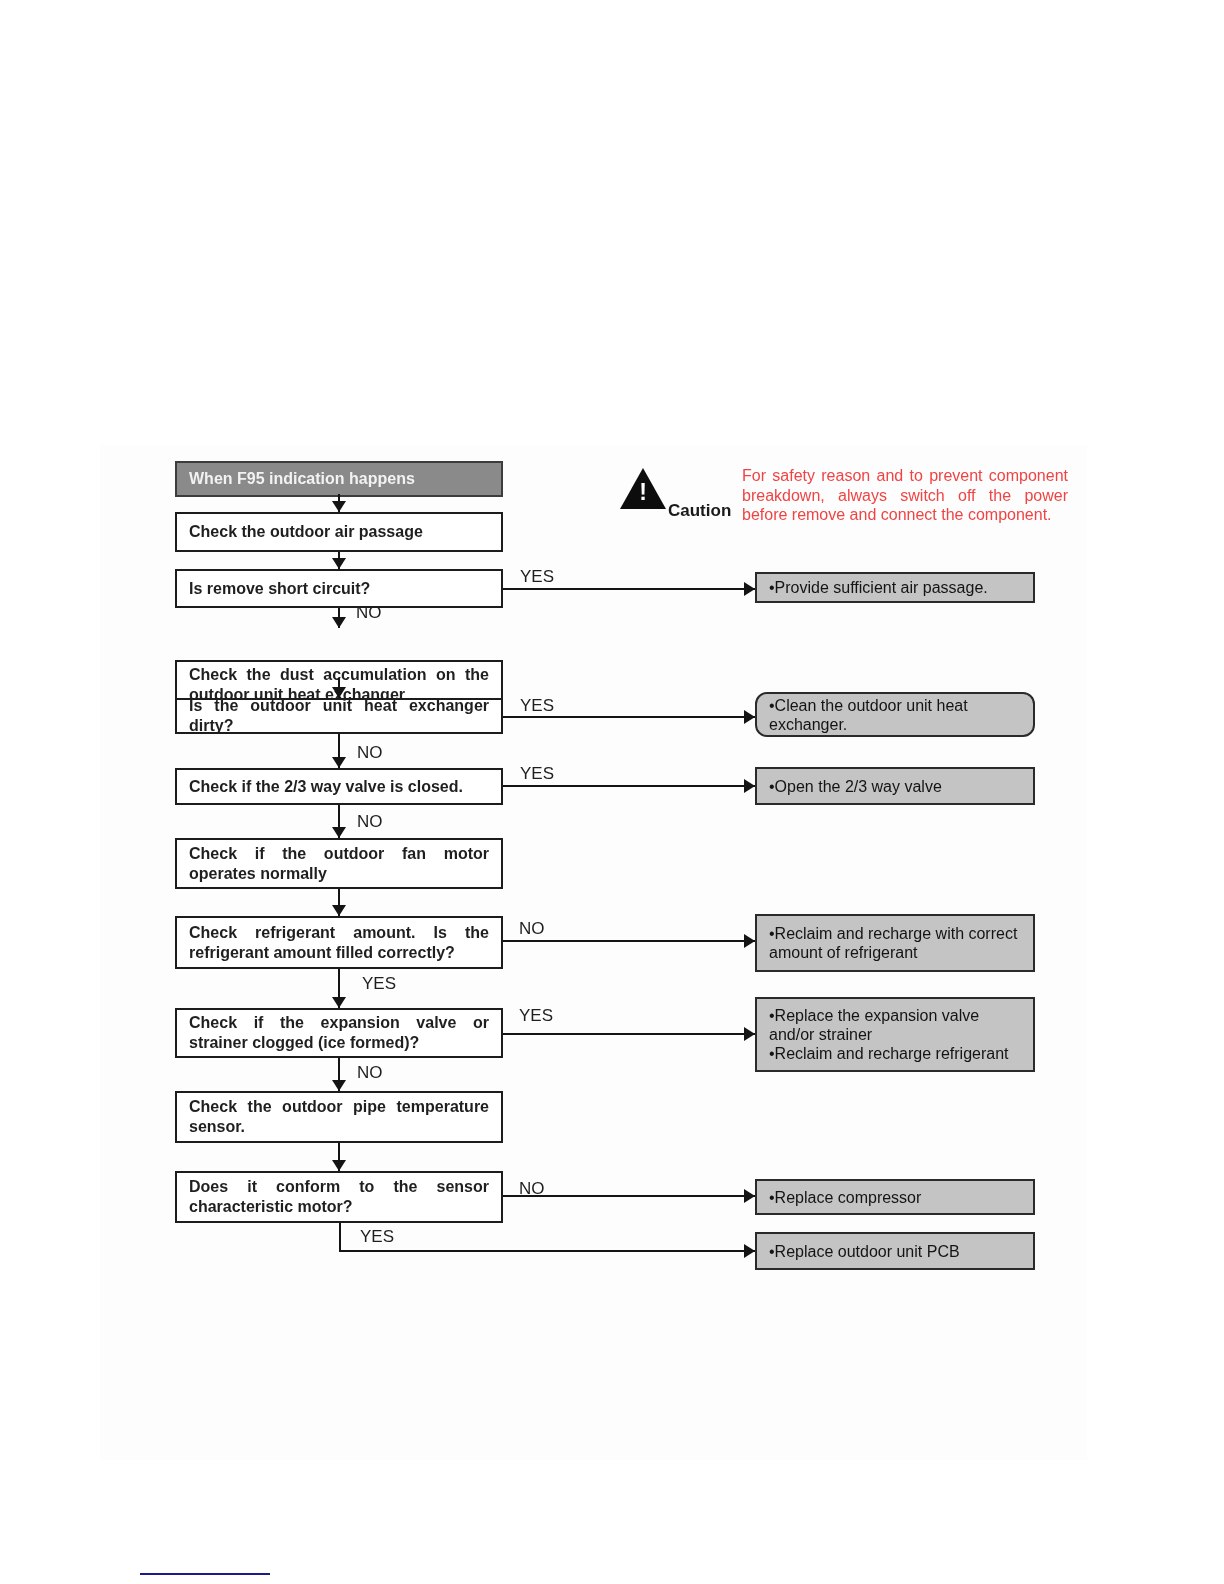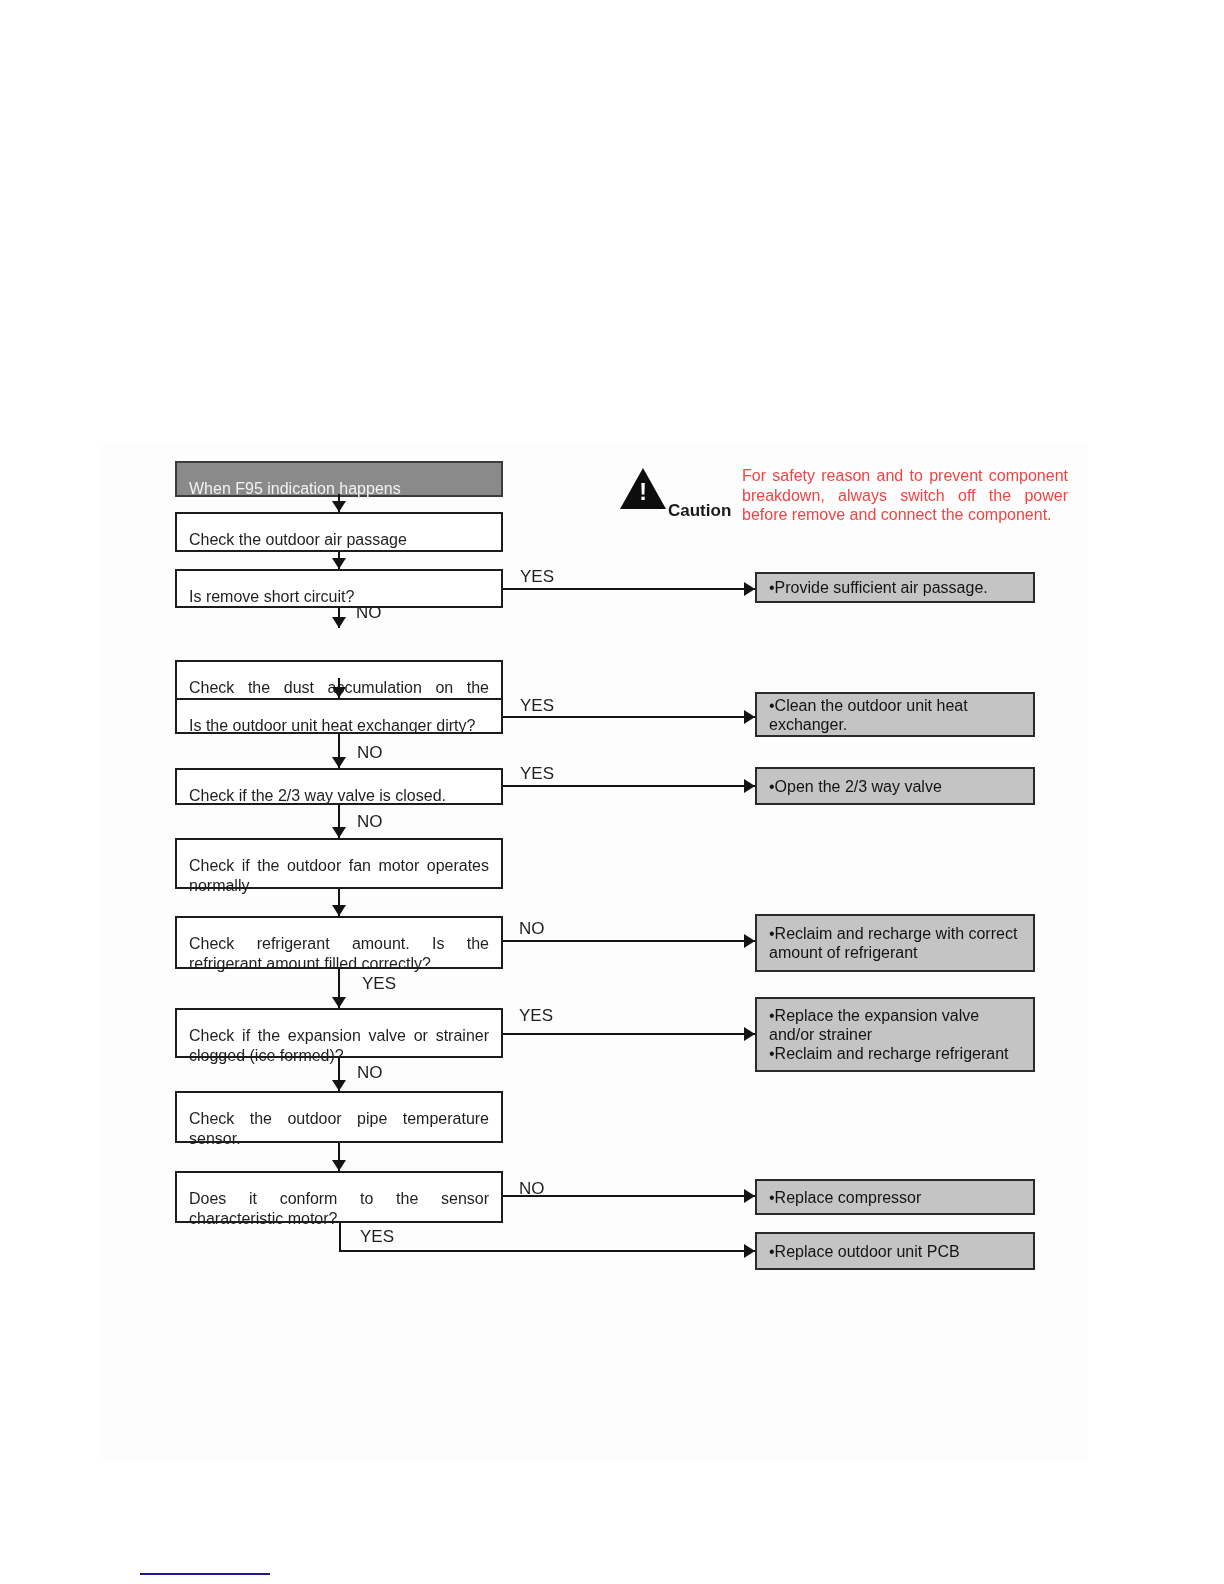--- a/index.html
+++ b/index.html
@@ -20,22 +20,23 @@
   }
   
   .node {
     position: absolute;
     left: 175px;
     width: 328px;
     box-sizing: border-box;
     border: 2px solid #1c1c1c;
     background: #ffffff;
     display: flex;
-    align-items: flex-start;
+    align-items: center;
     padding: 16px 12px;
+    font-weight: bold;
   }
   .node .nt {
     width: 100%;
     font-size: 16px;
     line-height: 20px;
     text-align: justify;
     color: #1f1f1f;
   }
   .node.title-box {
     background: #8a8a8a;
@@ -160,21 +161,21 @@
   <div class="node" style="top:1091px;height:52px;">
     <span class="nt">Check the outdoor pipe temperature sensor.</span>
   </div>
   <div class="node" style="top:1171px;height:52px;">
     <span class="nt">Does it conform to the sensor characteristic motor?</span>
   </div>
 
   <div class="result" style="top:572px;height:31px;">
     <span class="nt">•Provide sufficient air passage.</span>
   </div>
-  <div class="result" style="top:692px;height:45px;">
+  <div class="result" style="top:692px;height:45px;border-radius:12px;">
     <span class="nt">•Clean the outdoor unit heat exchanger.</span>
   </div>
   <div class="result" style="top:767px;height:38px;">
     <span class="nt">•Open the 2/3 way valve</span>
   </div>
   <div class="result" style="top:914px;height:58px;">
     <span class="nt">•Reclaim and recharge with correct amount of refrigerant</span>
   </div>
   <div class="result" style="top:997px;height:75px;">
     <span class="nt">•Replace the expansion valve and/or strainer

